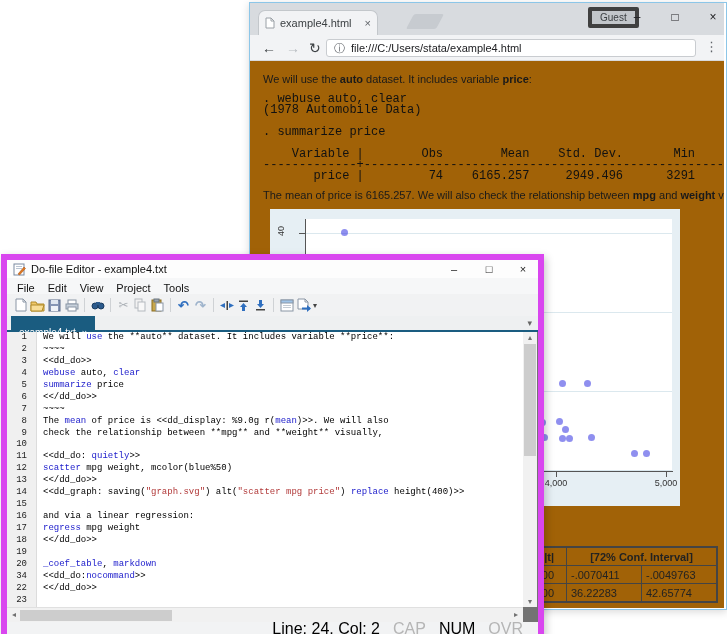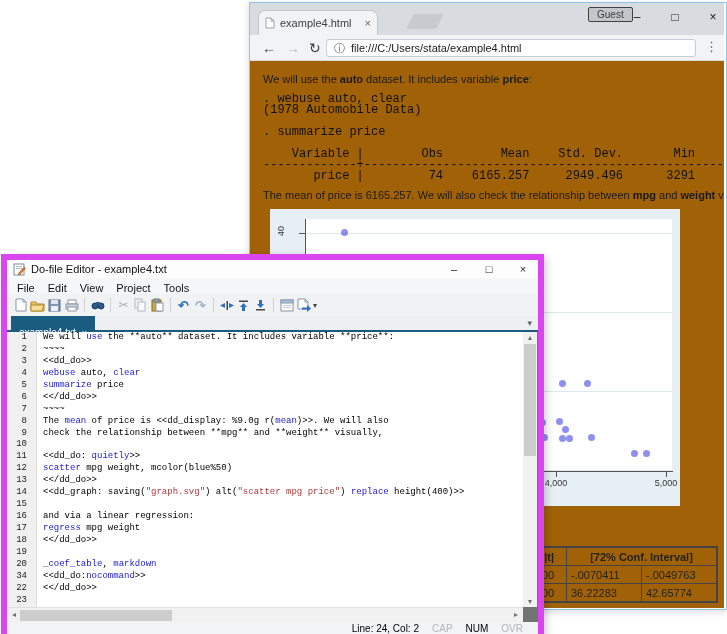--- a/index.html
+++ b/index.html
@@ -7,21 +7,21 @@
        font-family:"Liberation Sans",sans-serif;-webkit-font-smoothing:antialiased;}
   .abs{position:absolute;}
 
   
   #browser{left:249px;top:2px;width:476px;height:606px;border:1px solid #8cc6e8;background:#fff;box-shadow:0 2px 8px rgba(0,0,0,.15);}
   #b-titlebar{left:0;top:0;width:474px;height:32px;background:#d8dbdf;}
   #b-tab{left:8px;top:7px;width:120px;height:25px;background:#f2f3f5;border:1px solid #c3c7cb;border-bottom:none;border-radius:7px 7px 0 0;display:flex;align-items:center;padding:0 6px;box-sizing:border-box;}
   #b-tab .t-title{font-size:11px;color:#3c4043;white-space:nowrap;overflow:hidden;flex:1;margin-left:5px;}
   #b-tab .t-close{font-size:11px;color:#5f6368;margin-left:4px;cursor:default;}
   #b-newtab{left:160px;top:11px;width:30px;height:15px;background:#c7cbd0;transform:skewX(-28deg);border-radius:2px;}
-  #b-guest{left:338px;top:4px;height:13px;background:#c2c6ca;border:1px solid #404040;border-radius:2px;font-size:10px;color:#3c4043;padding:0 8px;line-height:13px;}
+  #b-guest{left:338px;top:4px;height:13px;background:#c2c6ca;border:4px solid #404040;border-radius:2px;font-size:10px;color:#3c4043;padding:0 8px;line-height:13px;}
   .b-ctl{top:5px;width:30px;text-align:center;font-size:12px;color:#202124;line-height:18px;}
   #b-toolbar{left:0;top:32px;width:474px;height:26px;background:#f2f3f5;border-bottom:1px solid #d8dadd;box-sizing:border-box;}
   .nav-ic{top:4px;font-size:14px;color:#3c4043;line-height:18px;}
   #url-bar{left:76px;top:4px;width:370px;height:18px;background:#fff;border:1px solid #c9ccd0;border-radius:3px;display:flex;align-items:center;box-sizing:border-box;}
   #url-bar .info{font-size:11px;color:#5f6368;margin:0 6px 0 7px;}
   #url-bar .url{font-size:11px;color:#202124;white-space:nowrap;}
   #b-menu{right:6px;top:4px;font-size:13px;color:#5f6368;}
 
   
   #b-page{left:0;top:58px;width:474px;height:547px;background:#a16207;overflow:hidden;}
@@ -70,21 +70,21 @@
   .gnum{font-family:"Liberation Mono",monospace;font-size:9px;color:#222;height:11.95px;line-height:11.95px;text-align:right;padding-right:9px;}
   #code{flex:1;padding-left:6px;}
   .cl{font-family:"Liberation Mono",monospace;font-size:9px;height:11.95px;line-height:11.95px;white-space:pre;color:#000;}
   .k{color:#2020cc;}
   .s{color:#b23b3b;}
   #e-vscroll{left:516px;top:72px;width:14px;height:275px;background:#f1f1f1;}
   #e-vthumb{left:1px;top:12px;width:12px;height:112px;background:#cdcdcd;}
   .scr-ar{color:#707070;font-size:8px;width:14px;text-align:center;}
   #e-hscroll{left:0;top:347px;width:516px;height:15px;background:#f1f1f1;border-top:1px solid #e0e0e0;box-sizing:border-box;}
   #e-hthumb{left:13px;top:2px;width:152px;height:11px;background:#cdcdcd;}
-  #e-status{left:0;top:362px;width:531px;height:13px;background:#f2f3f4;font-size:10px;display:flex;justify-content:flex-end;align-items:center;gap:13px;padding-right:15px;box-sizing:border-box;}
+  #e-status{left:0;top:362px;width:531px;height:13px;background:#f2f3f4;font-size:16px;display:flex;justify-content:flex-end;align-items:center;gap:13px;padding-right:15px;box-sizing:border-box;}
   .dim{color:#b5b5b5;}
   svg{display:block;}
 </style>
 </head>
 <body>
 
 <div class="abs" id="browser">
   <div class="abs" id="b-titlebar">
     <div class="abs" id="b-tab">
       <span>

